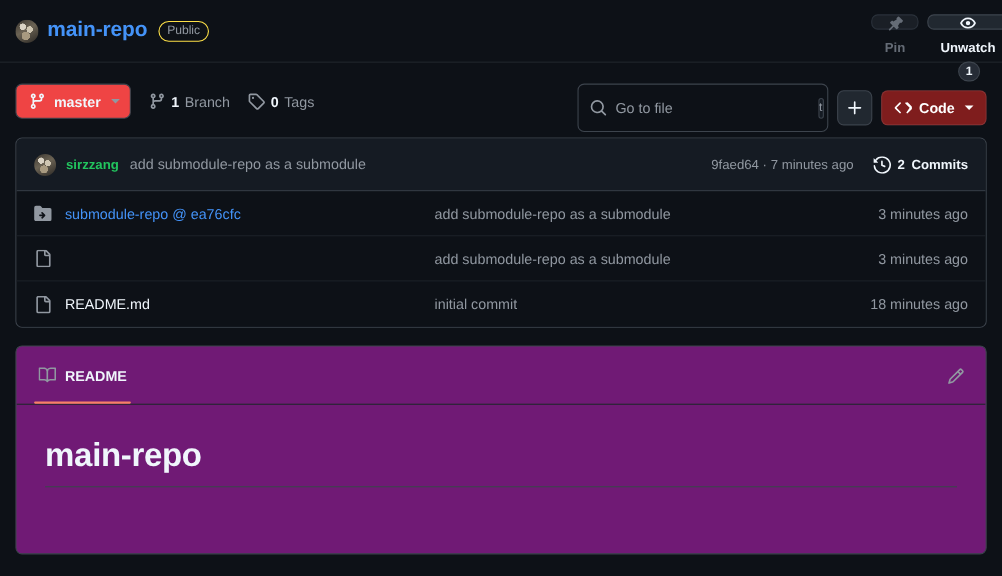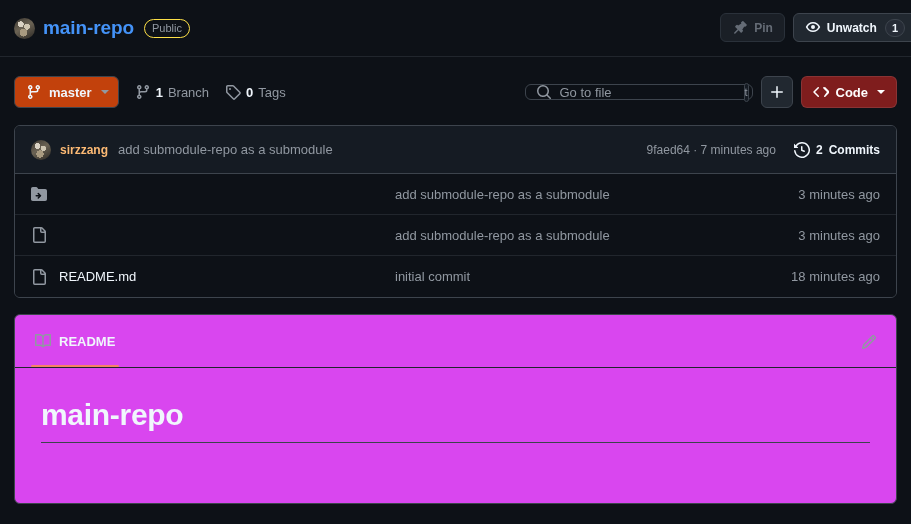--- a/index.html
+++ b/index.html
@@ -64,27 +64,28 @@
     align-items: center;
     gap: 8px;
   }
   .btn {
     display: inline-flex;
     align-items: center;
     gap: 6px;
     background: #212830;
     border: 1px solid #3d444d;
     border-radius: 6px;
-    height: 29px;
+    height: 14px;
     padding: 0 11px;
     font-size: 12px;
     font-weight: bold;
     color: #f0f6fc;
     cursor: pointer;
     white-space: nowrap;
+    flex-direction: column;
   }
   .btn.disabled { color: #656c76; border-color: #2a313a; background: #1a1f26; cursor: default; }
   .btn .count {
     background: #262c36;
     border: 1px solid #3d444d;
     border-radius: 2em;
     font-size: 11px;
     font-weight: bold;
     padding: 0 6px;
     line-height: 16px;
@@ -99,21 +100,21 @@
     position: relative;
     height: 44px;
     margin: 13px 14px 0 14px;
     display: flex;
     align-items: center;
   }
   .branch-btn {
     display: inline-flex;
     align-items: center;
     gap: 7px;
-    background: #c2410c;
+    background: #ef4444;
     border: 1px solid #3d444d;
     border-radius: 6px;
     height: 32px;
     padding: 0 9px 0 11px;
     font-size: 13px;
     font-weight: bold;
     color: #f0f6fc;
     cursor: pointer;
   }
   .caret {
@@ -131,21 +132,21 @@
   }
   .ref-stat b { color: #f0f6fc; font-weight: bold; }
 
   .toolbar-right {
     position: absolute;
     right: 0; top: 6px;
     display: flex; align-items: center; gap: 8px;
   }
   .file-search {
     position: relative;
-    width: 228px; height: 16px;
+    width: 228px; height: 44px;
     background: #0d1117;
     border: 1px solid #3d444d;
     border-radius: 6px;
     display: flex; align-items: center;
     padding: 0 10px;
     gap: 8px;
     cursor: text;
   }
   .file-search input {
     flex: 1;
@@ -201,21 +202,21 @@
   }
   .commit-avatar {
     width: 20px; height: 20px; border-radius: 50%;
     background:
       radial-gradient(circle at 32% 30%, #d9d2c4 0 14%, transparent 15%),
       radial-gradient(circle at 62% 42%, #cfc6b2 0 16%, transparent 17%),
       radial-gradient(circle at 45% 70%, #a89a80 0 20%, transparent 21%),
       linear-gradient(150deg, #3a3630 0%, #6b6354 45%, #2b2824 100%);
     flex: none; margin-right: 9px;
   }
-  .commit-author { font-size: 12px; font-weight: bold; color: #fdba74; cursor: pointer; }
+  .commit-author { font-size: 12px; font-weight: bold; color: #22c55e; cursor: pointer; }
   .commit-msg { font-size: 13px; color: #9198a1; margin-left: 10px; cursor: pointer; }
   .commit-right {
     position: absolute; right: 16px; top: 0; height: 48px;
     display: flex; align-items: center; gap: 18px;
   }
   .commit-meta { font-size: 12px; color: #9198a1; }
   .commits-count {
     display: inline-flex; align-items: center; gap: 6px;
     font-size: 12px; color: #f0f6fc; cursor: pointer;
   }
@@ -248,21 +249,21 @@
   .file-time {
     position: absolute; right: 16px;
     font-size: 13px; color: #9198a1;
   }
 
   
   .readme-box {
     margin: 16px 14px 0 14px;
     border: 1px solid #3d444d;
     border-radius: 6px;
-    background: #d946ef;
+    background: #701a75;
     height: 190px;
     position: relative;
     overflow: hidden;
   }
   .readme-head {
     height: 53px;
     display: flex; align-items: center;
     padding: 0 16px;
     position: relative;
     border-bottom: 1px solid #21262d;
@@ -414,20 +415,21 @@
       </span>
     </div>
   </div>
 
   <div class="file-row">
     <span class="file-icon">
       <svg width="16" height="16" viewBox="0 0 16 16" fill="currentColor" aria-hidden="true">
         <path d="M1.75 1A1.75 1.75 0 0 0 0 2.75v10.5C0 14.216.784 15 1.75 15h12.5A1.75 1.75 0 0 0 16 13.25v-8.5A1.75 1.75 0 0 0 14.25 3H7.5a.25.25 0 0 1-.2-.1l-.9-1.2C6.07 1.26 5.655 1 5.2 1Zm6.03 5.97 2.25 2.25a.75.75 0 0 1 0 1.06l-2.25 2.25a.75.75 0 0 1-1.06-1.06l.97-.97H5.25a.75.75 0 0 1 0-1.5h2.44l-.97-.97a.75.75 0 1 1 1.06-1.06Z"></path>
       </svg>
     </span>
+    <span class="file-name link">submodule-repo @ ea76cfc</span>
     <span class="file-commit">add submodule-repo as a submodule</span>
     <span class="file-time">3 minutes ago</span>
   </div>
 
   <div class="file-row">
     <span class="file-icon">
       <svg width="16" height="16" viewBox="0 0 16 16" fill="currentColor" aria-hidden="true">
         <path d="M2 1.75C2 .784 2.784 0 3.75 0h6.586c.464 0 .909.184 1.237.513l2.914 2.914c.329.328.513.773.513 1.237v9.586A1.75 1.75 0 0 1 13.25 16h-9.5A1.75 1.75 0 0 1 2 14.25Zm1.75-.25a.25.25 0 0 0-.25.25v12.5c0 .138.112.25.25.25h9.5a.25.25 0 0 0 .25-.25V6h-2.75A1.75 1.75 0 0 1 9 4.25V1.5Zm6.75.062V4.25c0 .138.112.25.25.25h2.688a.252.252 0 0 0-.011-.013l-2.914-2.914a.272.272 0 0 0-.013-.011Z"></path>
       </svg>
     </span>

